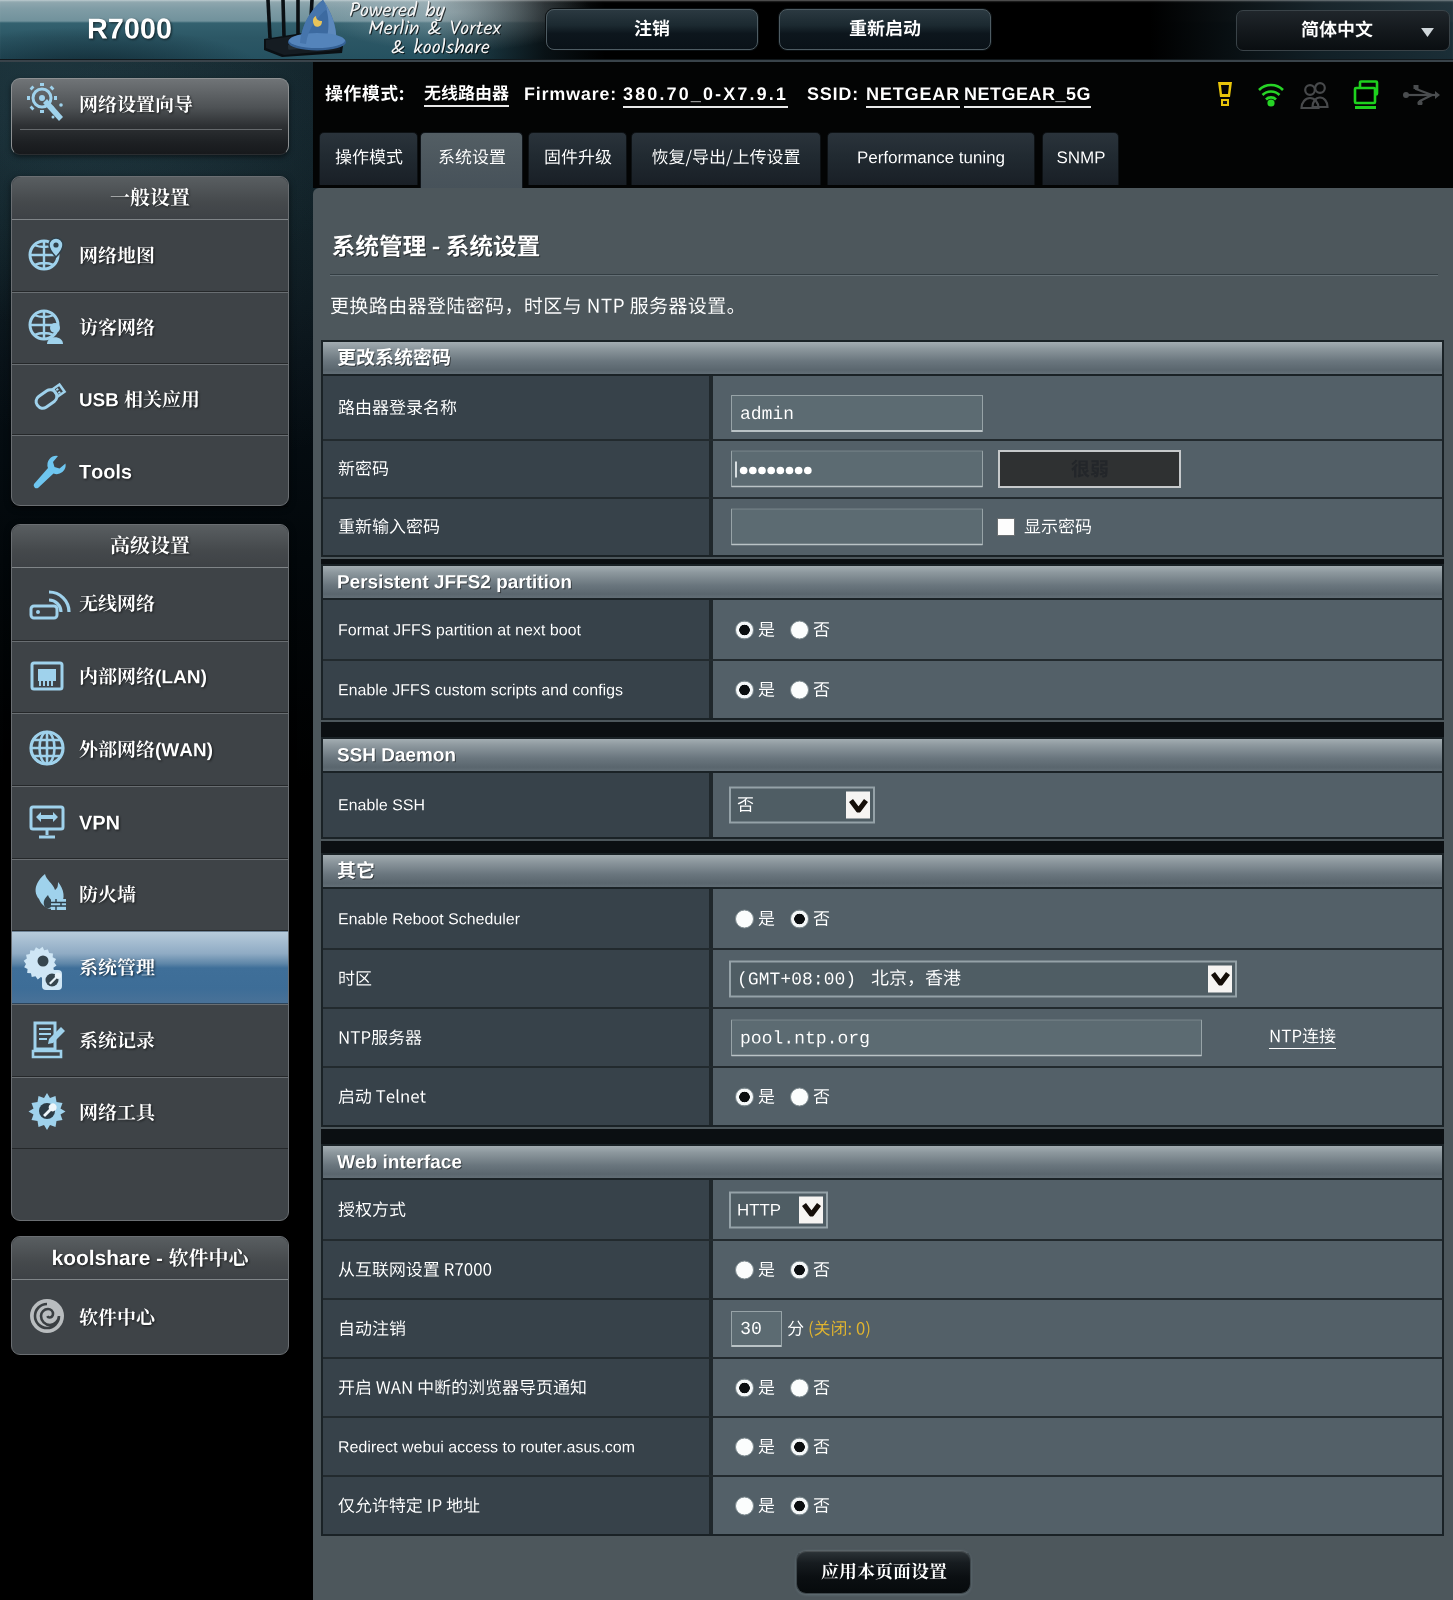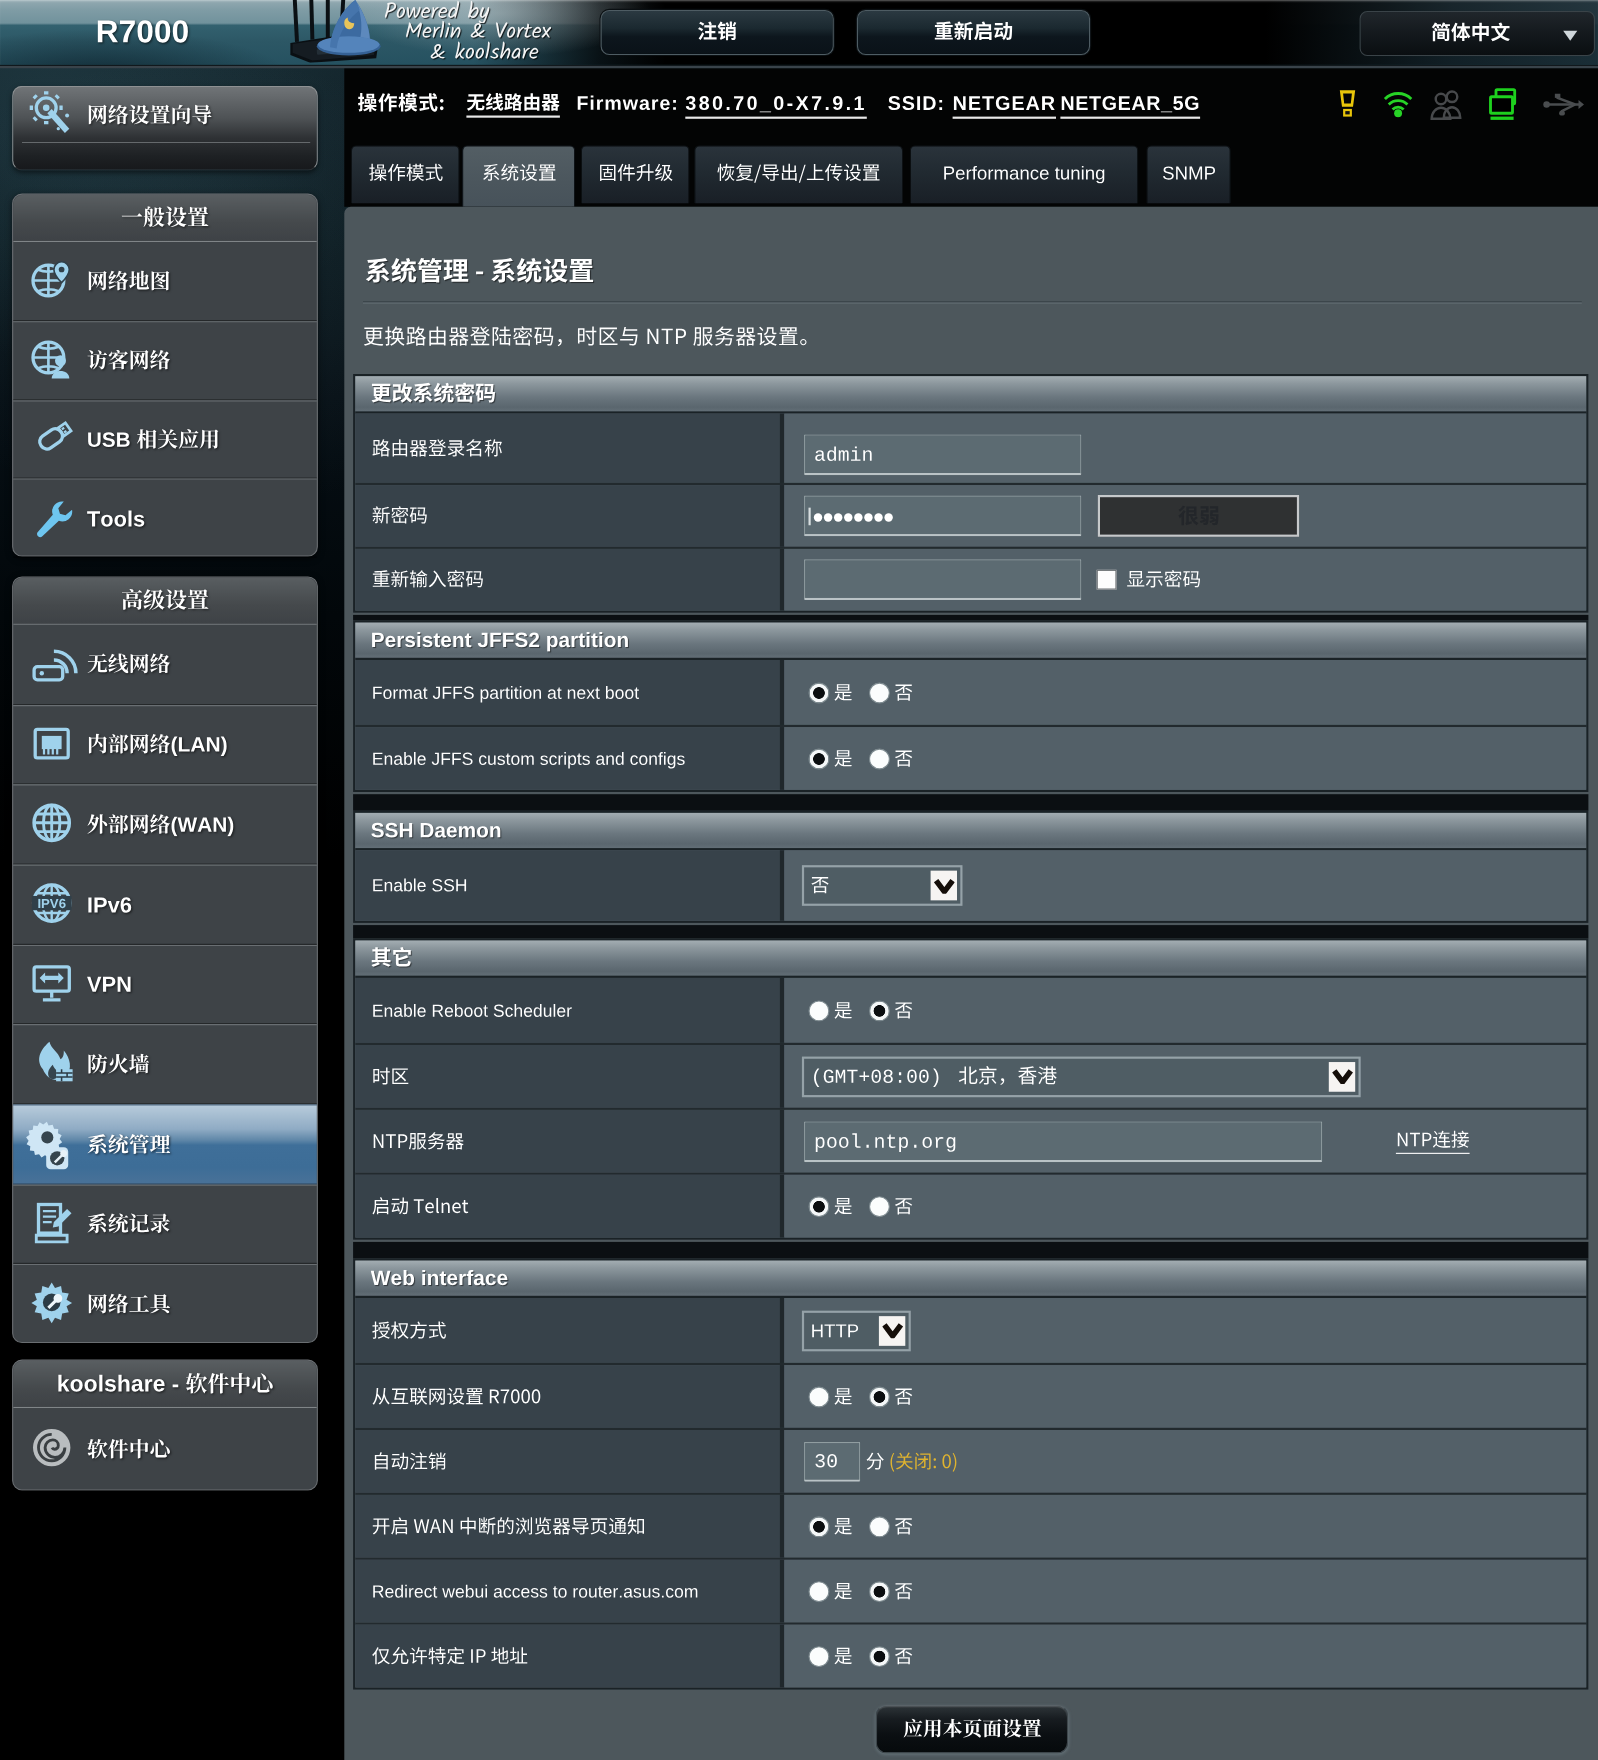--- a/index.html
+++ b/index.html
@@ -1746,39 +1746,20 @@
               <use href="#g202" x="333"></use>
               <use href="#g66" x="1277"></use>
               <use href="#g62" x="1999"></use>
               <use href="#g278" x="2721"></use>
             </g>
           </svg></span></div>
     </div>
     <div style="position:relative;width:100%;height:72.67px;border-top:1px solid rgba(140,146,150,.55);box-shadow:inset 0 -1px 0 rgba(0,0,0,.4);">
       <div style="position:absolute;left:13px;top:50%;transform:translateY(-50%);width:44px;height:44px;">
         <svg width="44" height="44" viewBox="0 0 40 44" style="position:absolute;left:0;top:0;overflow:visible">
-          <circle cx="20" cy="20" r="16.5" fill="none" stroke="#9fd2ec" stroke-width="3"></circle>
-          <ellipse cx="20" cy="20" rx="8" ry="16.5" fill="none" stroke="#9fd2ec" stroke-width="2.2"></ellipse>
-          <path d="M20 3.5 v33 M3.5 20 h33 M6 11 h28 M6 29 h28" fill="none" stroke="#9fd2ec" stroke-width="2.2"></path>
-          <rect x="2" y="13.5" width="36" height="13" fill="#30404a"></rect>
-          <text x="20" y="24.2" text-anchor="middle" font-family="Liberation Sans" font-weight="bold" font-size="12" fill="#9fd2ec">IPV6</text>
-        </svg>
-      </div>
-      <div style="position:absolute;left:67px;top:50%;transform:translateY(-50%);line-height:0;white-space:nowrap;filter:drop-shadow(1px 1px 1px rgba(0,0,0,.6))"><span style="display:inline-block;line-height:0;vertical-align:middle;"><svg width="41" height="22" viewBox="0 0 41.14 22.00">
-            <g fill="#ffffff" transform="translate(0,17.6) scale(0.0200)">
-              <use href="#g60" x="0"></use>
-              <use href="#g149" x="278"></use>
-              <use href="#g280" x="945"></use>
-              <use href="#g281" x="1501"></use>
-            </g>
-          </svg></span></div>
-    </div>
-    <div style="position:relative;width:100%;height:72.67px;border-top:1px solid rgba(140,146,150,.55);box-shadow:inset 0 -1px 0 rgba(0,0,0,.4);">
-      <div style="position:absolute;left:13px;top:50%;transform:translateY(-50%);width:44px;height:44px;">
-        <svg width="44" height="44" viewBox="0 0 40 44" style="position:absolute;left:0;top:0;overflow:visible">
           <rect x="4" y="6" width="32" height="22" rx="2" fill="none" stroke="#9fd2ec" stroke-width="3"></rect>
           <path d="M20 28 v6 M12 36 h16" stroke="#9fd2ec" stroke-width="3"></path>
           <path d="M9 17 l5 -5 v3 h12 v-3 l5 5 -5 5 v-3 H14 v3 Z" fill="#9fd2ec" transform="translate(0,-1)"></path>
         </svg>
       </div>
       <div style="position:absolute;left:67px;top:50%;transform:translateY(-50%);line-height:0;white-space:nowrap;filter:drop-shadow(1px 1px 1px rgba(0,0,0,.6))"><span style="display:inline-block;line-height:0;vertical-align:middle;"><svg width="41" height="22" viewBox="0 0 41.12 22.00">
             <g fill="#ffffff" transform="translate(0,17.6) scale(0.0200)">
               <use href="#g282" x="0"></use>
               <use href="#g149" x="667"></use>
               <use href="#g62" x="1334"></use>

